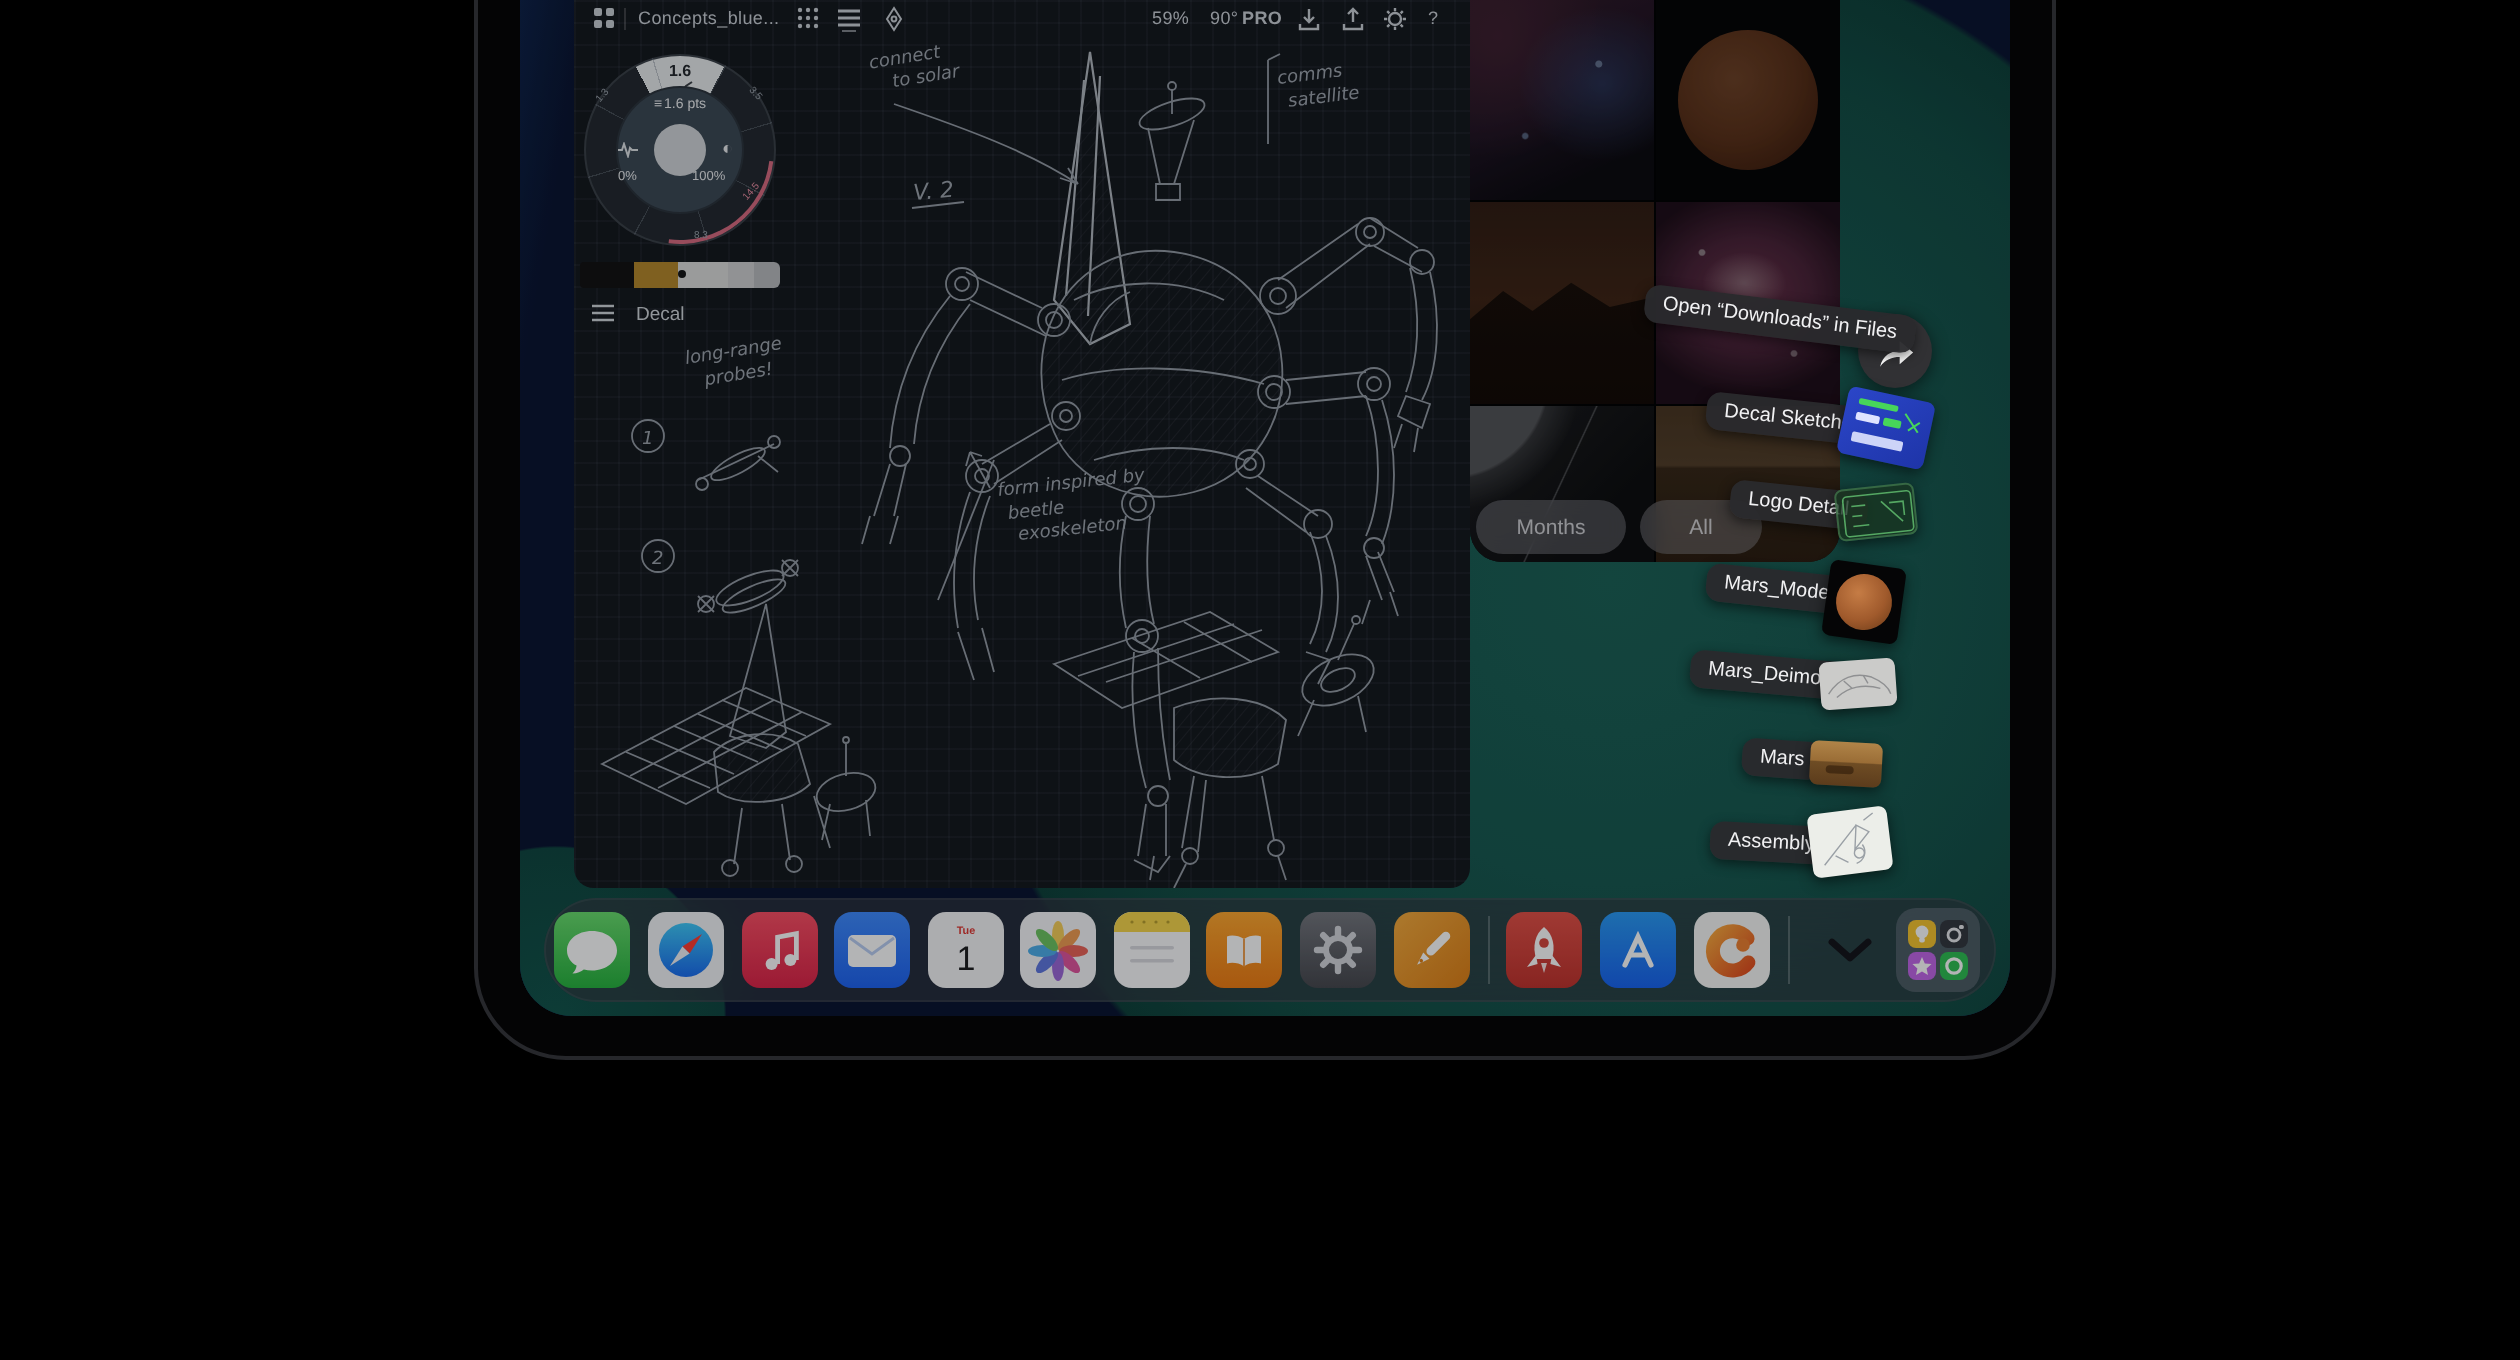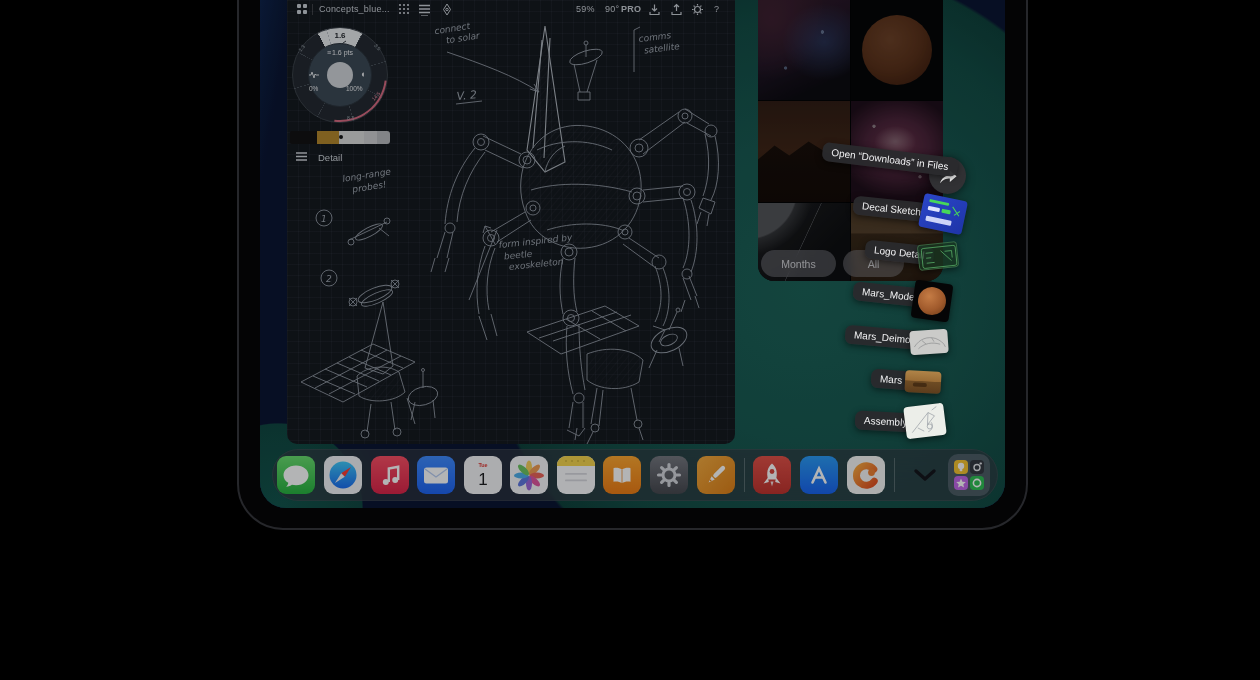--- a/index.html
+++ b/index.html
@@ -47,21 +47,21 @@
     background:#d2d5d8; }
 
   
   .swatchbar { position:absolute; left:3px; top:131px; width:100px; height:13px; display:flex;
     border-radius:2px 3px 3px 2px; overflow:hidden; }
   .swatchbar > div { height:100%; }
   .swatch-dot { position:absolute; left:52px; top:4.5px; width:4px; height:4px; border-radius:50%;
     background:#151515; }
 
   
-  .photosw { position:absolute; left:498px; top:0; width:185px; height:281px; background:#000;
+  .photosw { position:absolute; left:475px; top:0; width:185px; height:281px; background:#000;
     border-radius:0 0 16px 16px; overflow:hidden; z-index:1; }
   .pcell { position:absolute; overflow:hidden; }
   .pill { position:absolute; height:27px; border-radius:14px; background:rgba(150,150,158,.42);
     color:rgba(240,240,244,.8); font-size:10.5px; display:flex; align-items:center;
     justify-content:center; backdrop-filter:blur(5px); }
   .pdim { position:absolute; inset:0; background:rgba(0,0,0,.42); }
 
   
   .dock { position:absolute; left:12px; top:449px; width:726px; height:52px; border-radius:27px;
     background:rgba(52,56,66,.66); backdrop-filter:blur(18px); z-index:2;
@@ -319,21 +319,21 @@
           <div style="width:22px;background:#b5872a"></div>
           <div style="width:25px;background:#dcdcda"></div>
           <div style="width:13px;background:#cfcfd0"></div>
           <div style="width:13px;background:#b9bbbd"></div>
         </div>
         <div class="swatch-dot" style="top:135px"></div>
 
         <svg class="abs" style="left:9px;top:152px" width="11" height="9" viewBox="0 0 11 9" stroke="#cfd4d8" stroke-width="1.3">
           <path d="M0,1 H11 M0,4.5 H11 M0,8 H11"></path>
         </svg>
-        <div class="abs" style="left:31px;top:152px;font-size:9.5px;color:#cfd4d8">Detail</div>
+        <div class="abs" style="left:31px;top:152px;font-size:9.5px;color:#cfd4d8">Decal</div>
       </div>
 
       <div class="photosw">
         <div class="pcell" style="left:0;top:0;width:92px;height:100px;
           background:
             radial-gradient(circle 1.5px at 70% 32%, rgba(180,205,255,.9) 0 1.5px, transparent 2px),
             radial-gradient(circle 1.2px at 30% 68%, rgba(170,200,250,.8) 0 1.2px, transparent 2px),
             radial-gradient(ellipse 60px 55px at 72% 42%, rgba(90,130,215,.5), transparent 70%),
             radial-gradient(ellipse 75px 85px at 15% 18%, #6a3550, transparent 72%),
             linear-gradient(155deg,#5a2c44 0%, #35203a 45%, #141019 80%)"></div>

